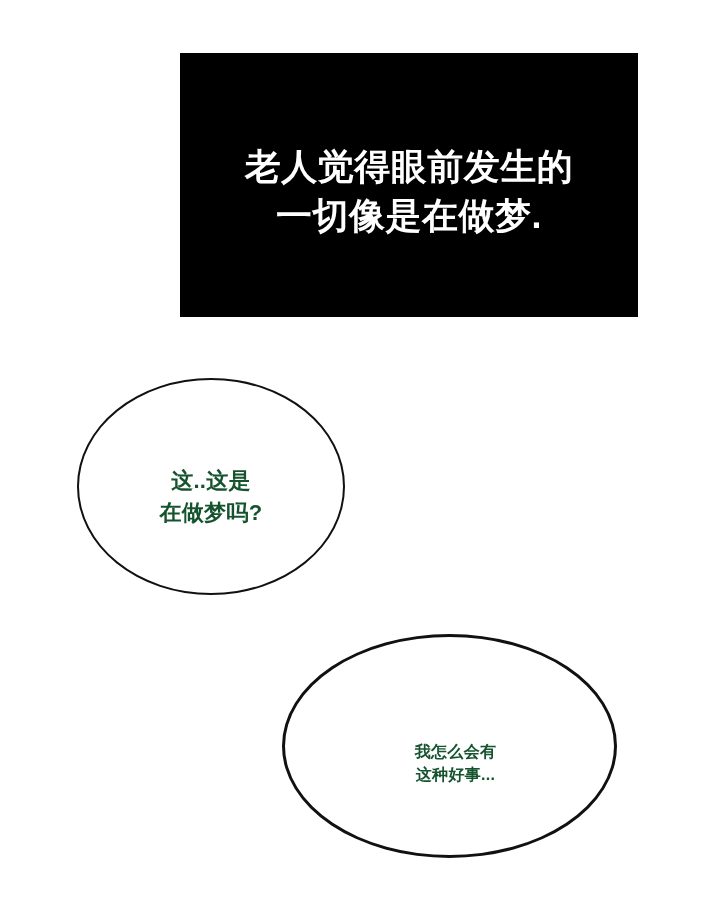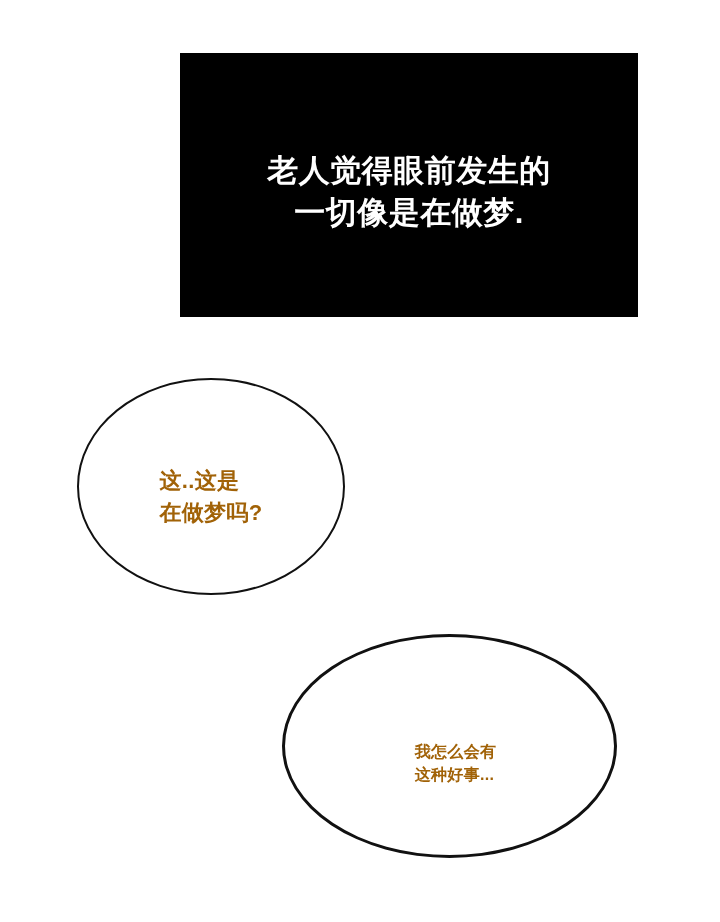--- a/index.html
+++ b/index.html
@@ -31,21 +31,21 @@
     height: 264px;
     background: #000000;
     display: flex;
     align-items: center;
     justify-content: center;
     box-sizing: border-box;
   }
 
   .narration-text {
     color: #ffffff;
-    font-size: 31px;
+    font-size: 36px;
     font-weight: 700;
     line-height: 1.36;
     text-align: center;
     letter-spacing: 0.5px;
     white-space: pre-line;
     padding-top: 14px;
   }
 
   
   .bubble {
@@ -53,22 +53,23 @@
     background: #ffffff;
     border-radius: 50%;
     border: 2.5px solid #111111;
     display: flex;
     align-items: center;
     justify-content: center;
     box-sizing: border-box;
   }
 
   .bubble-text {
-    color: #a16207;
+    color: #14532d;
     font-weight: 700;
+    text-align: center;
     line-height: 1.42;
     white-space: pre-line;
     letter-spacing: 0.3px;
   }
 
   #bubble-1 {
     left: 77px;
     top: 378px;
     width: 268px;
     height: 217px;

